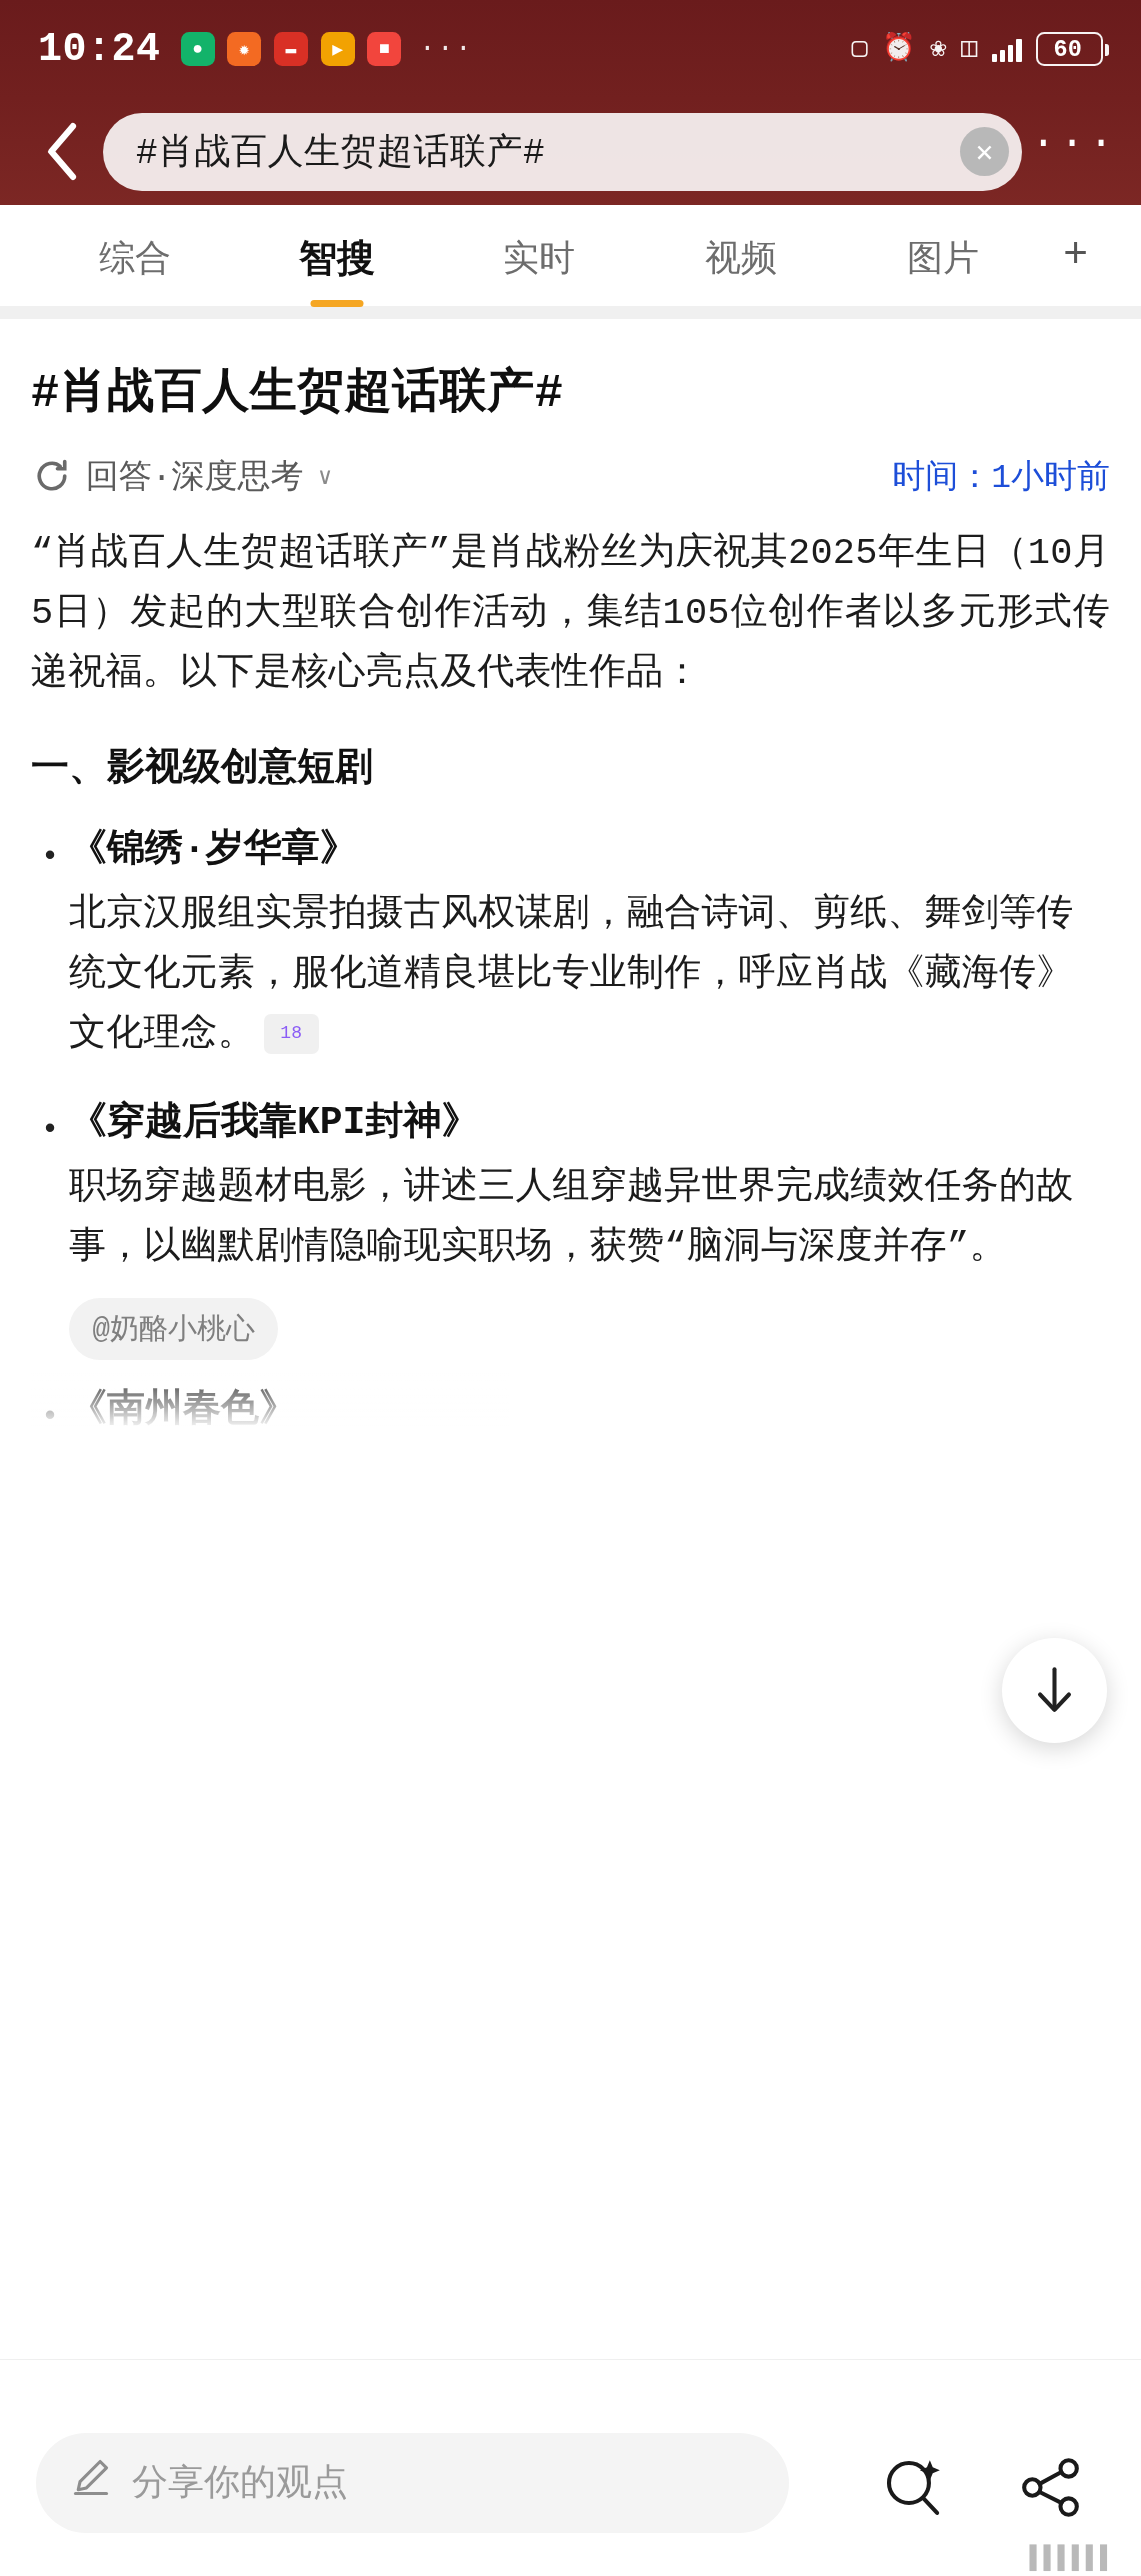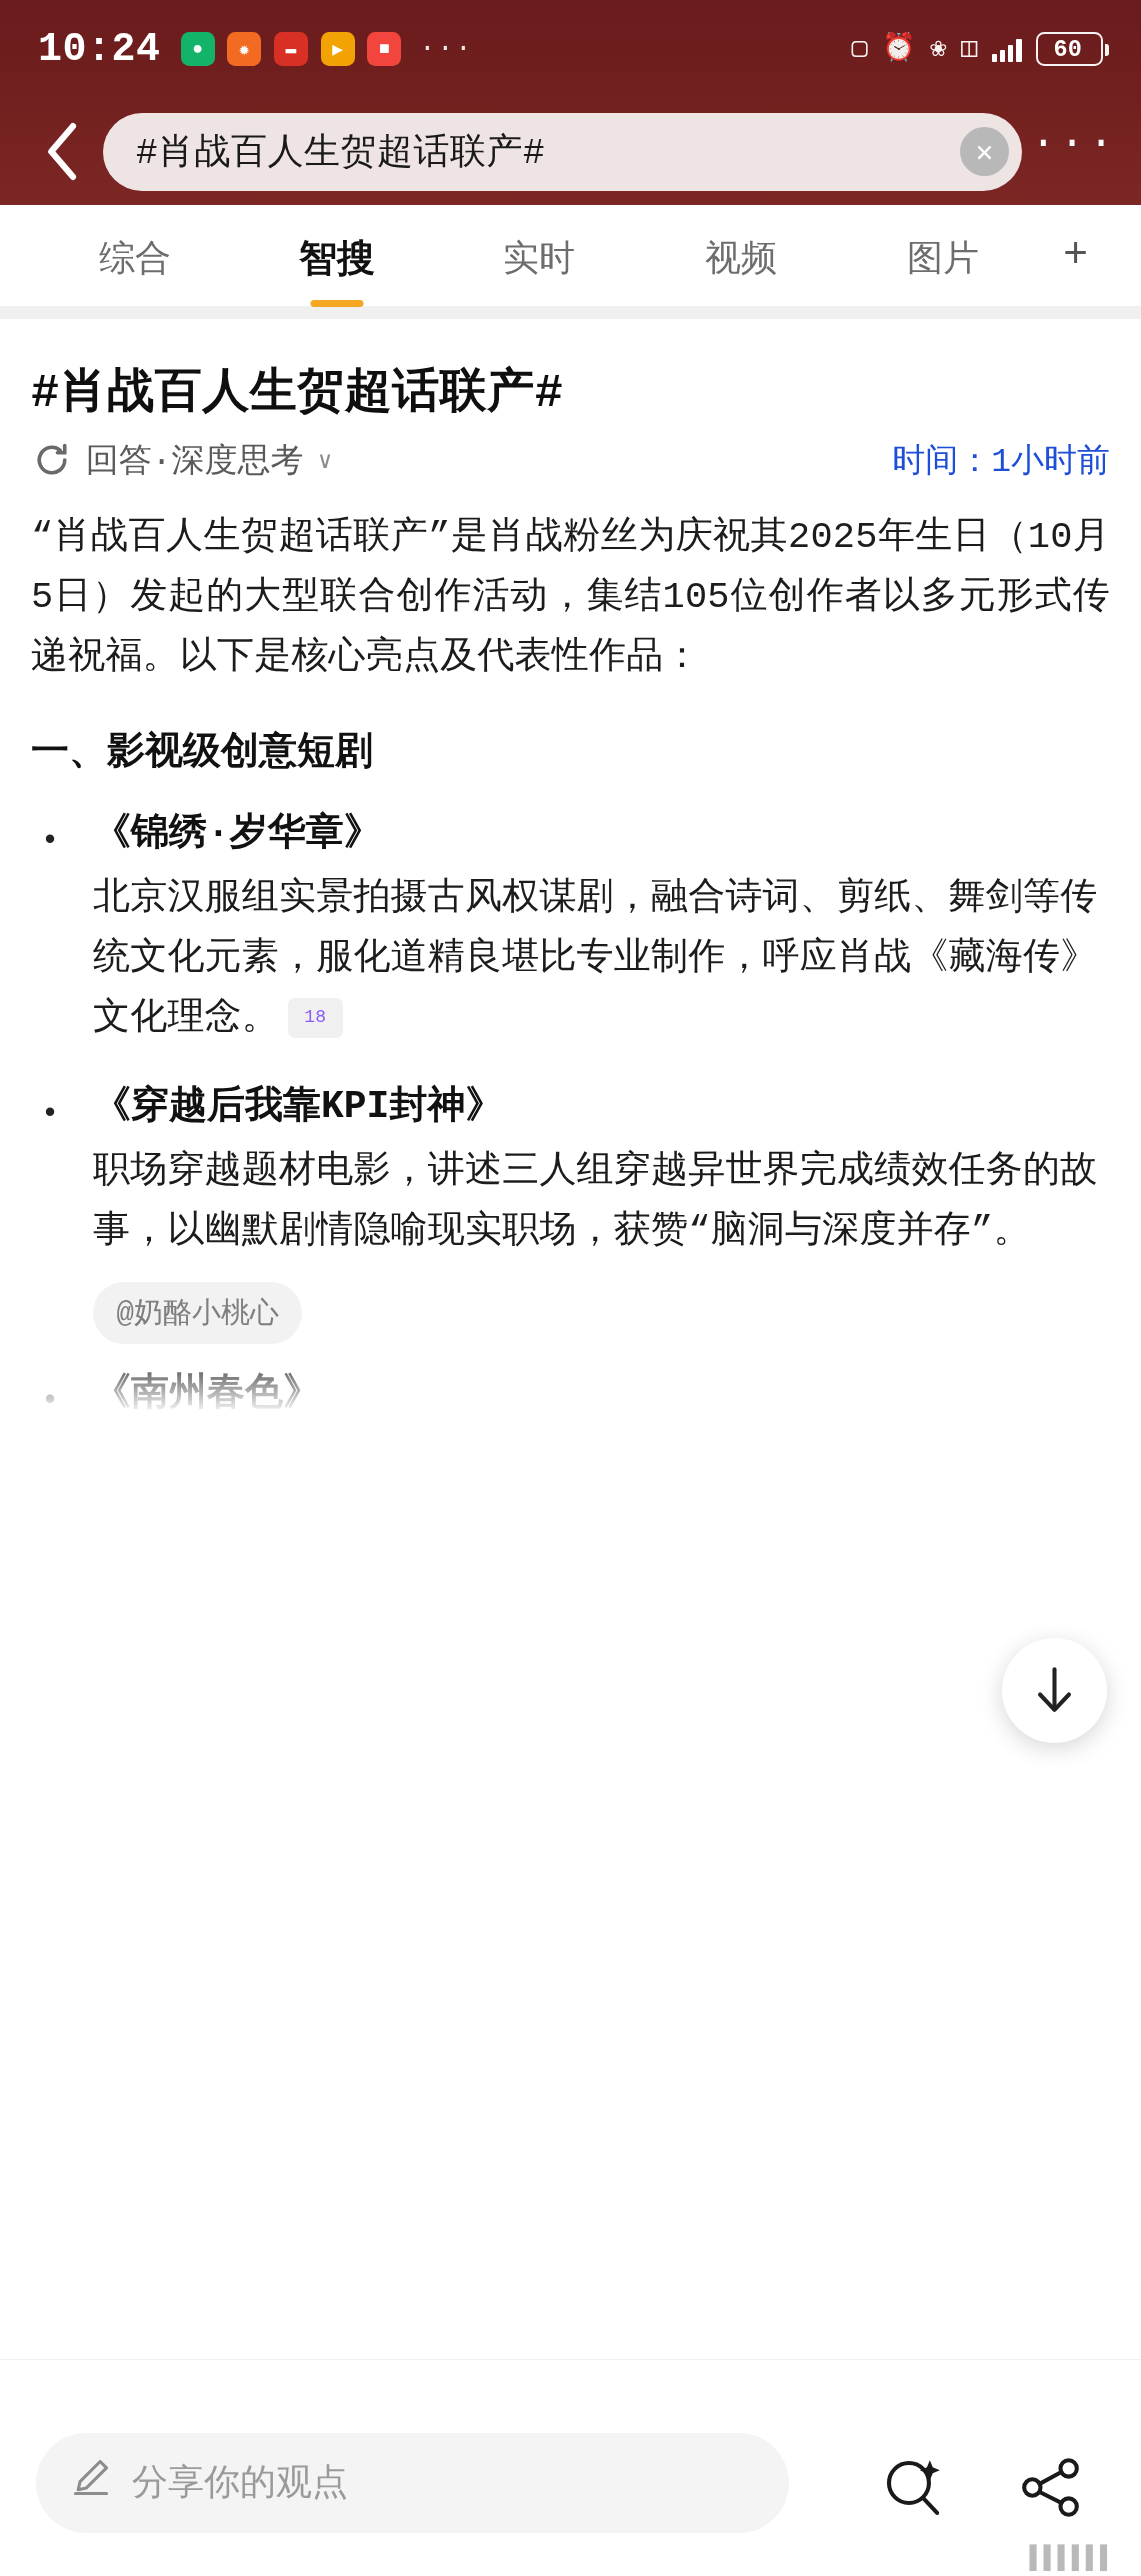--- a/index.html
+++ b/index.html
@@ -178,21 +178,21 @@
   h1.title {
     font-size: 47px;
     font-weight: 700;
     color: #0f0f0f;
     margin: 40px 0 0 0;
     letter-spacing: 0.5px;
   }
   .meta {
     display: flex;
     align-items: center;
-    margin-top: 16px;
+    margin-top: 32px;
     color: #6a6a6a;
     font-size: 33px;
   }
   .meta .refresh-ic {
     width: 42px; height: 42px;
     margin-right: 12.7px;
     display:flex; align-items:center; justify-content:center;
   }
   .meta .answer-label { color: #5a5a5a; }
   .meta .chev {
@@ -224,21 +224,21 @@
     margin-top: 31px;
   }
   .bullet .dot {
     width: 38px;
     flex: 0 0 38px;
     padding-top: 16.3px;
     font-size: 31px;
     color: #222;
     text-align: center;
   }
-  .bullet .b-body { flex: 1; margin-left: 24px; }
+  .bullet .b-body { flex: 1; }
   .b-title {
     font-size: 38px;
     font-weight: 700;
     color: #111;
     line-height: 1.4;
   }
   .b-desc {
     font-size: 37px;
     line-height: 1.62;
     color: #1c1c1c;

